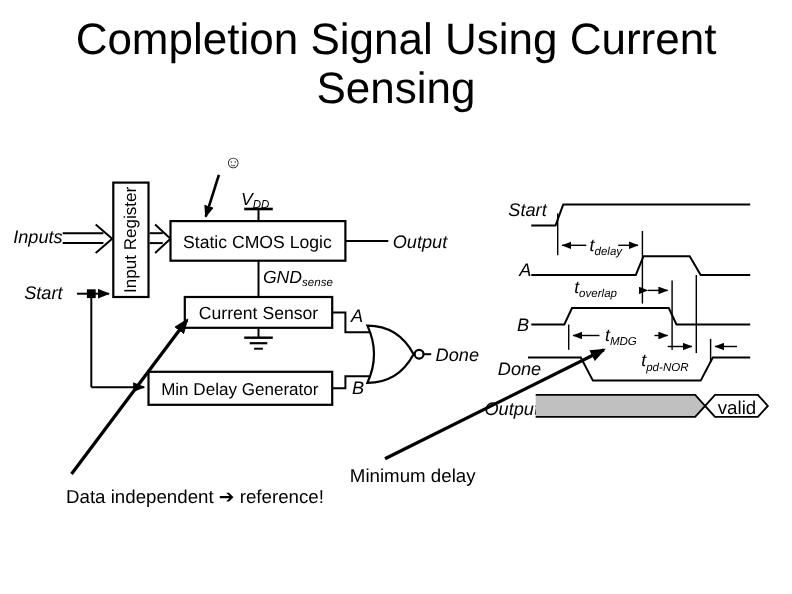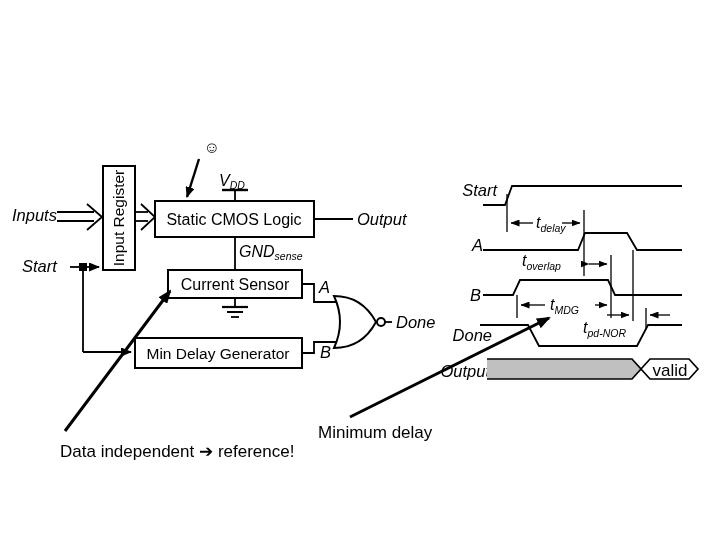--- a/index.html
+++ b/index.html
@@ -26,20 +26,24 @@
   .tick{stroke:#000;stroke-width:1.3;fill:none;}
   .dimln{stroke:#000;stroke-width:1.3;fill:none;}
   .bigarrow{stroke:#000;stroke-width:3;fill:none;}
   .medarrow{stroke:#000;stroke-width:2.4;fill:none;}
 </style>
 </head>
 <body>
 
 <div class="slide">
 
+  <div class="title">
+    <div>Completion Signal Using Current</div>
+    <div>Sensing</div>
+  </div>
 
   <svg width="720" height="540" viewBox="0 0 720 540" style="position:absolute;left:0;top:0;">
     <defs>
       <marker id="ah" markerUnits="userSpaceOnUse" markerWidth="11" markerHeight="9" refX="10" refY="4.5" orient="auto">
         <path d="M0,0 L11,4.5 L0,9 Z" fill="#000"></path>
       </marker>
       <marker id="ah2" markerUnits="userSpaceOnUse" markerWidth="14" markerHeight="11" refX="12" refY="5.5" orient="auto">
         <path d="M0,0 L14,5.5 L0,11 Z" fill="#000"></path>
       </marker>
       <marker id="dim" markerUnits="userSpaceOnUse" markerWidth="9" markerHeight="7" refX="8.5" refY="3.5" orient="auto">

